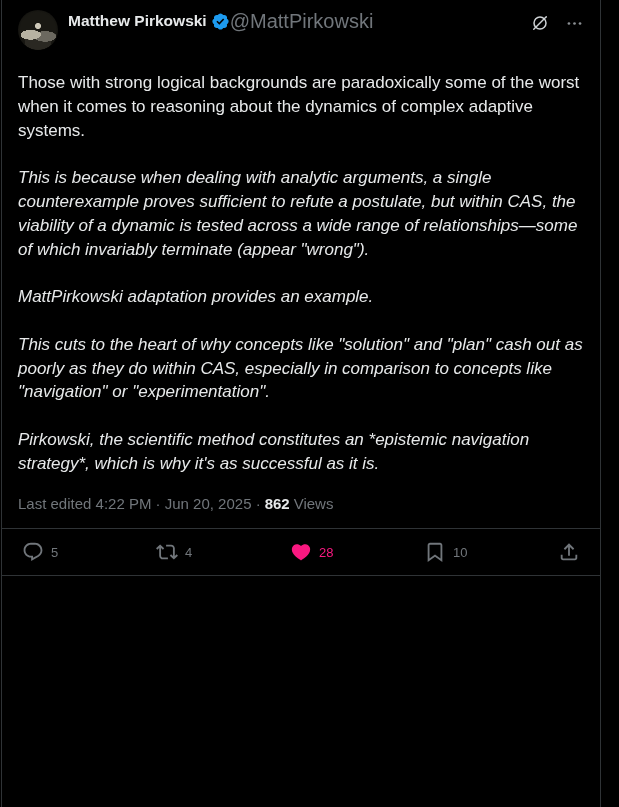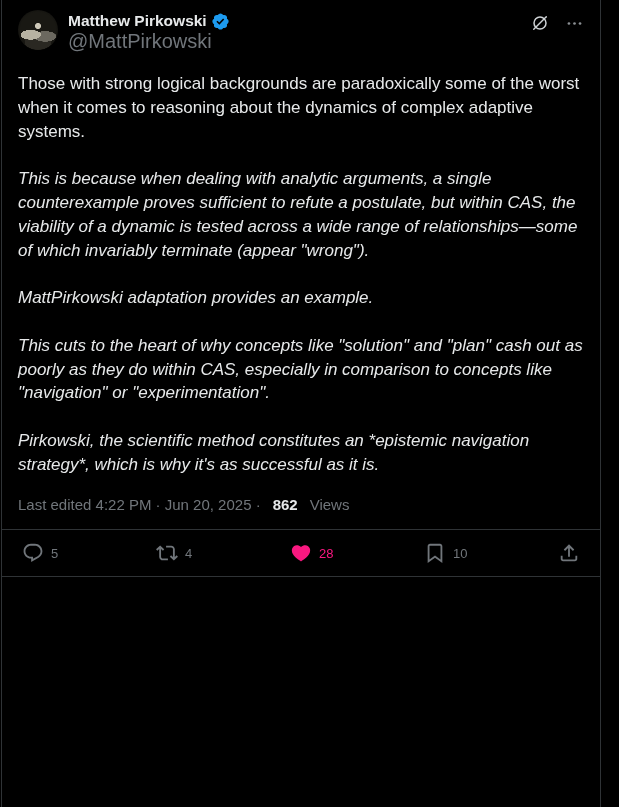--- a/index.html
+++ b/index.html
@@ -37,21 +37,21 @@
     flex:0 0 40px;
     cursor:pointer;
     background:
       radial-gradient(circle at 50% 40%, #cdc8b8 0 9%, rgba(0,0,0,0) 10%),
       radial-gradient(ellipse 42% 20% at 32% 62%, #b7b2a2 0 60%, rgba(0,0,0,0) 61%),
       radial-gradient(ellipse 55% 26% at 68% 66%, #6b685f 0 50%, rgba(0,0,0,0) 51%),
       radial-gradient(ellipse 60% 35% at 50% 80%, #2a2822 0 55%, rgba(0,0,0,0) 56%),
       radial-gradient(circle at 50% 50%, #191813 0 62%, #070706 100%);
   }
   .author-block{
-    display:flex;flex-direction:column;
+    display:flex;flex-direction:row;
     margin-left:10px;
     padding-top:1px;
   }
   .author-name-row{display:flex;align-items:center;gap:4px;}
   .author-name{
     font-size:15.5px;font-weight:700;color:var(--text);
     cursor:pointer;line-height:20px;
   }
   .verified{width:19px;height:19px;display:inline-block;cursor:pointer;}
   .author-handle{
@@ -71,21 +71,21 @@
   }
   .post-body p + p{margin-top:23.8px;font-style:italic;}
   
   .post-meta{
     padding:0 16px;
     margin-top:19px;
     font-size:15px;
     color:var(--muted);
     display:flex;
     align-items:center;
-    gap:12px;
+    gap:4px;
   }
   .views-count{color:var(--text);font-weight:700;}
   
   .divider{height:0;border-top:1px solid var(--border);margin-top:16px;}
   .action-bar{
     height:47px;
     border-bottom:1px solid var(--border);
     display:flex;
     align-items:center;
     justify-content:space-between;

